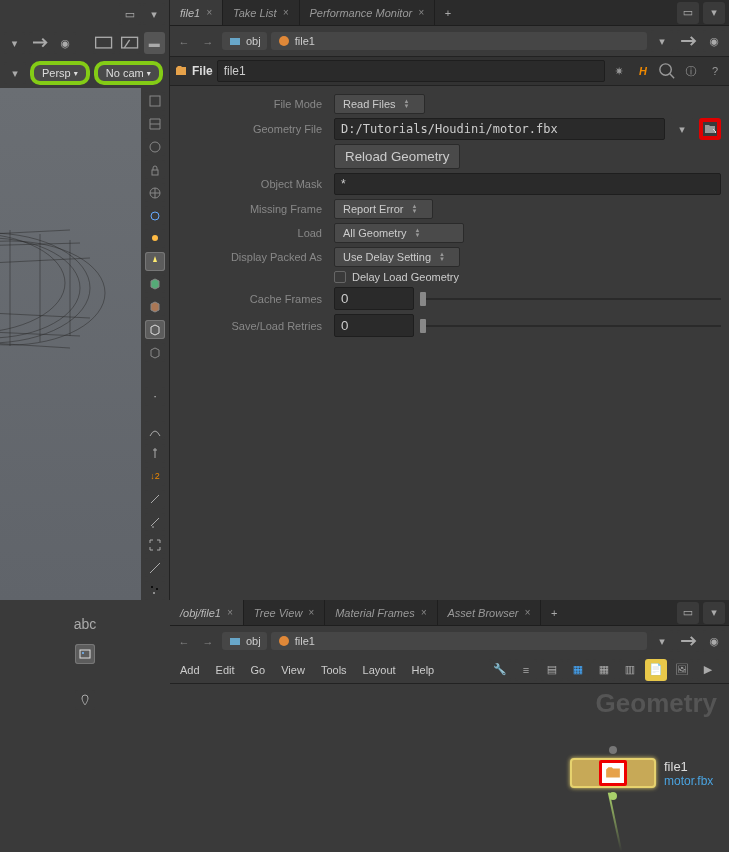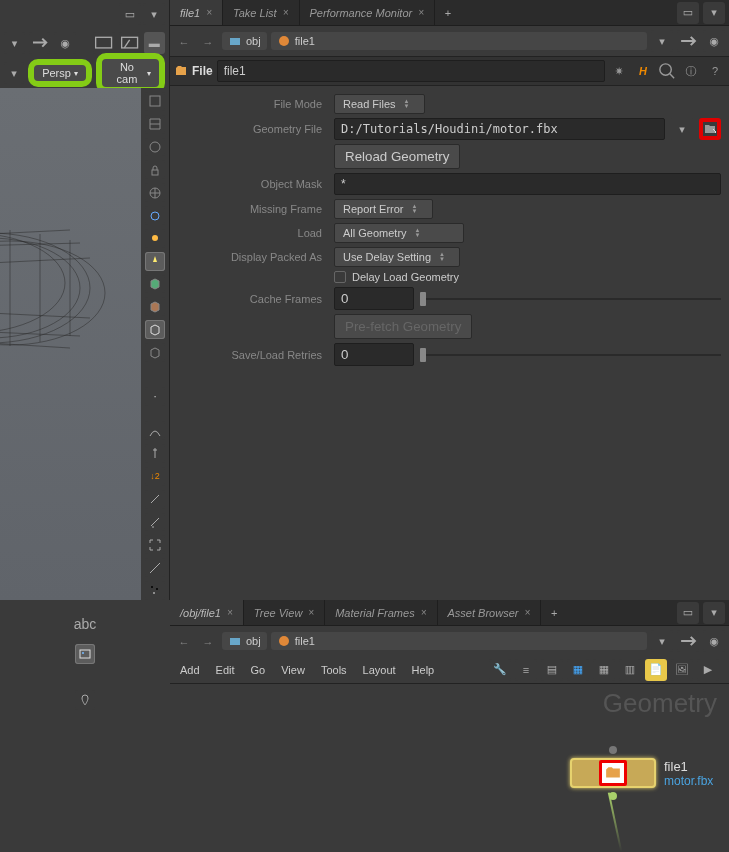--- a/index.html
+++ b/index.html
@@ -27,21 +27,21 @@
     height: 28px;
     display: flex; align-items: center; padding: 0 4px;
     gap: 2px;
   }
   .viewport-toolbar {
     background: #3a3a3a;
     height: 30px;
     display: flex; align-items: center; padding: 0 4px; gap: 4px;
   }
   .drop-btn {
-    background: #4a4a4a; border: 6px solid #84cc16;
+    background: #4a4a4a; border: 4px solid #84cc16;
     border-radius: 10px; padding: 2px 8px; font-size: 11px;
     color: #ddd; display: inline-flex; align-items: center; gap: 3px;
   }
   .drop-btn .caret { font-size: 8px; }
   .icon-btn {
     width: 22px; height: 22px; background: #3a3a3a;
     border: none; border-radius: 3px;
     display: inline-flex; align-items: center; justify-content: center;
     color: #aaa; font-size: 11px;
   }
@@ -169,21 +169,21 @@
     height: 28px; display:flex; align-items:center; gap:16px;
     padding: 0 10px; background:#3a3a3a; border-bottom:1px solid #222;
   }
   .net-menu .right { margin-left:auto; display:flex; gap:4px; }
   .net-canvas {
     position:absolute; left:0; top: 84px; right:0; bottom:0;
     background: #3a3a3a;
   }
   .geo-watermark {
     position:absolute; right:12px; top:4px;
-    font-size: 26px; font-weight:normal; color:#555;
+    font-size: 26px; font-weight:bold; color:#555;
   }
   .node-box {
     position:absolute; left:400px; top:74px;
     display:flex; align-items:center; gap:8px;
   }
   .node-body {
     width: 86px; height: 30px; background:#c7a957;
     border: 2px solid #e6d26e; border-radius:4px;
     display:flex; align-items:center; justify-content:center;
     box-shadow: 0 0 4px #e6d26e;
@@ -528,24 +528,20 @@
 
     <div class="form-row">
       <div class="label">Cache Frames</div>
       <input class="num-input" value="0" style="">
       <div class="slider">
         <div class="slider-track"></div>
           <div class="slider-thumb"></div>
       </div>
     </div>
 
-    <div class="form-row">
-      <div class="label"></div>
-      <button class="button-flat dis">Pre-fetch Geometry</button>
-    </div>
 
     <div class="form-row">
       <div class="label">Save/Load Retries</div>
       <input class="num-input" value="0" style="">
       <div class="slider">
         <div class="slider-track"></div>
           <div class="slider-thumb"></div>
       </div>
     </div>
   </div>

